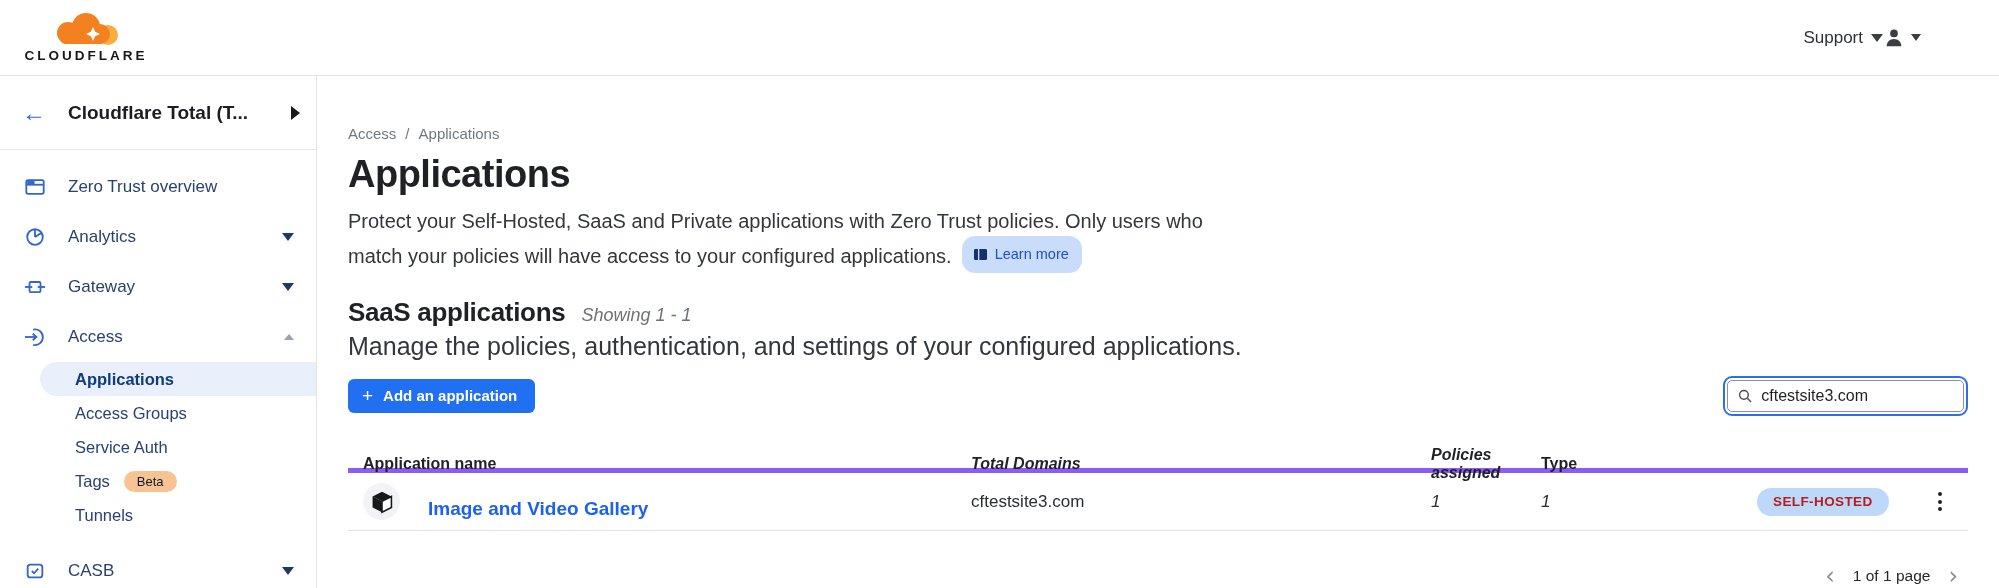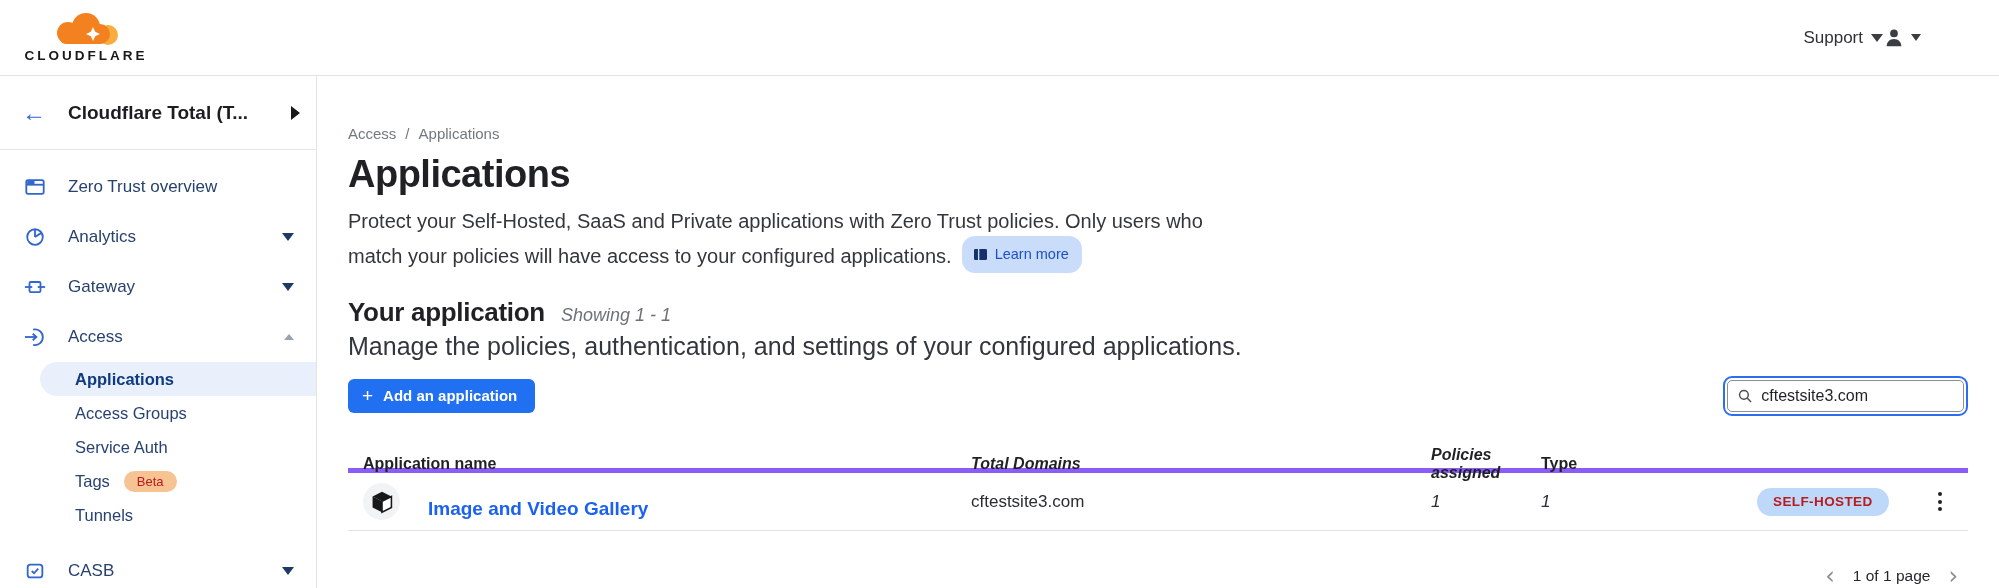--- a/index.html
+++ b/index.html
@@ -32,21 +32,21 @@
   .nav-item .icn { width:22px; height:22px; margin-right:22px; flex:none; }
   .nav-item .lbl { font-size:17px; color:#28426f; flex:1; }
   .tri-down { width:0; height:0; border-left:6px solid transparent; border-right:6px solid transparent; border-top:8px solid #1d3a66; }
   .tri-up-sm { width:0; height:0; border-left:5px solid transparent; border-right:5px solid transparent; border-bottom:6px solid #9aa3ad; }
 
   .sub-list { }
   .sub-item { height:34px; display:flex; align-items:center; padding-left:35px; margin-left:40px; cursor:pointer; }
   .sub-item .lbl { font-size:16.5px; color:#28426f; }
   .sub-item.active { background:#e9f0fb; border-radius:17px 0 0 17px; }
   .sub-item.active .lbl { font-weight:700; color:#0e3a82; }
-  .beta-badge { margin-left:14px; background:#f7c392; color:#b91c1c; font-size:13px; font-weight:400;
+  .beta-badge { margin-left:14px; background:#f7c392; color:#0f172a; font-size:13px; font-weight:400;
     padding:3px 13px; border-radius:12px; }
   .nav-gap { height:14px; }
 
   
   .main { flex:1; padding:49px 31px 0 31px; }
   .crumbs { font-size:15px; color:#72787f; display:flex; gap:9px; }
   .crumbs span { cursor:pointer; }
   .page-title { font-size:38px; font-weight:700; color:#1f2125; letter-spacing:-0.5px; margin-top:11px; }
   .page-desc { margin-top:10px; font-size:20px; line-height:30px; color:#33373d; max-width:900px; }
   .learn-more { display:inline-flex; align-items:center; gap:7px; background:#c9ddfb; color:#1d50c8;
@@ -221,21 +221,21 @@
 
     <div class="page-desc"><span>Protect your Self-Hosted, SaaS and Private applications with Zero Trust policies. Only users who match your policies will have access to your configured applications.</span><span class="learn-more">
           <svg width="15" height="13" viewBox="0 0 16 14">
             <rect x="1" y="1" width="14" height="12" rx="1.5" fill="#15306b"></rect>
             <line x1="6" y1="1" x2="6" y2="13" stroke="#c9ddfb" stroke-width="1.5"></line>
           </svg>
           <span>Learn more</span>
         </span></div>
 
     <div class="sec-head">
-      <span class="sec-title">Your application</span>
+      <span class="sec-title">SaaS applications</span>
       <span class="sec-showing">Showing 1 - 1</span>
     </div>
     <div class="sec-sub">Manage the policies, authentication, and settings of your configured applications.</div>
 
     <div class="toolbar">
       <button class="btn-primary">
         <span class="btn-plus">+</span>
         <span>Add an application</span>
       </button>
       <div class="search-wrap">

